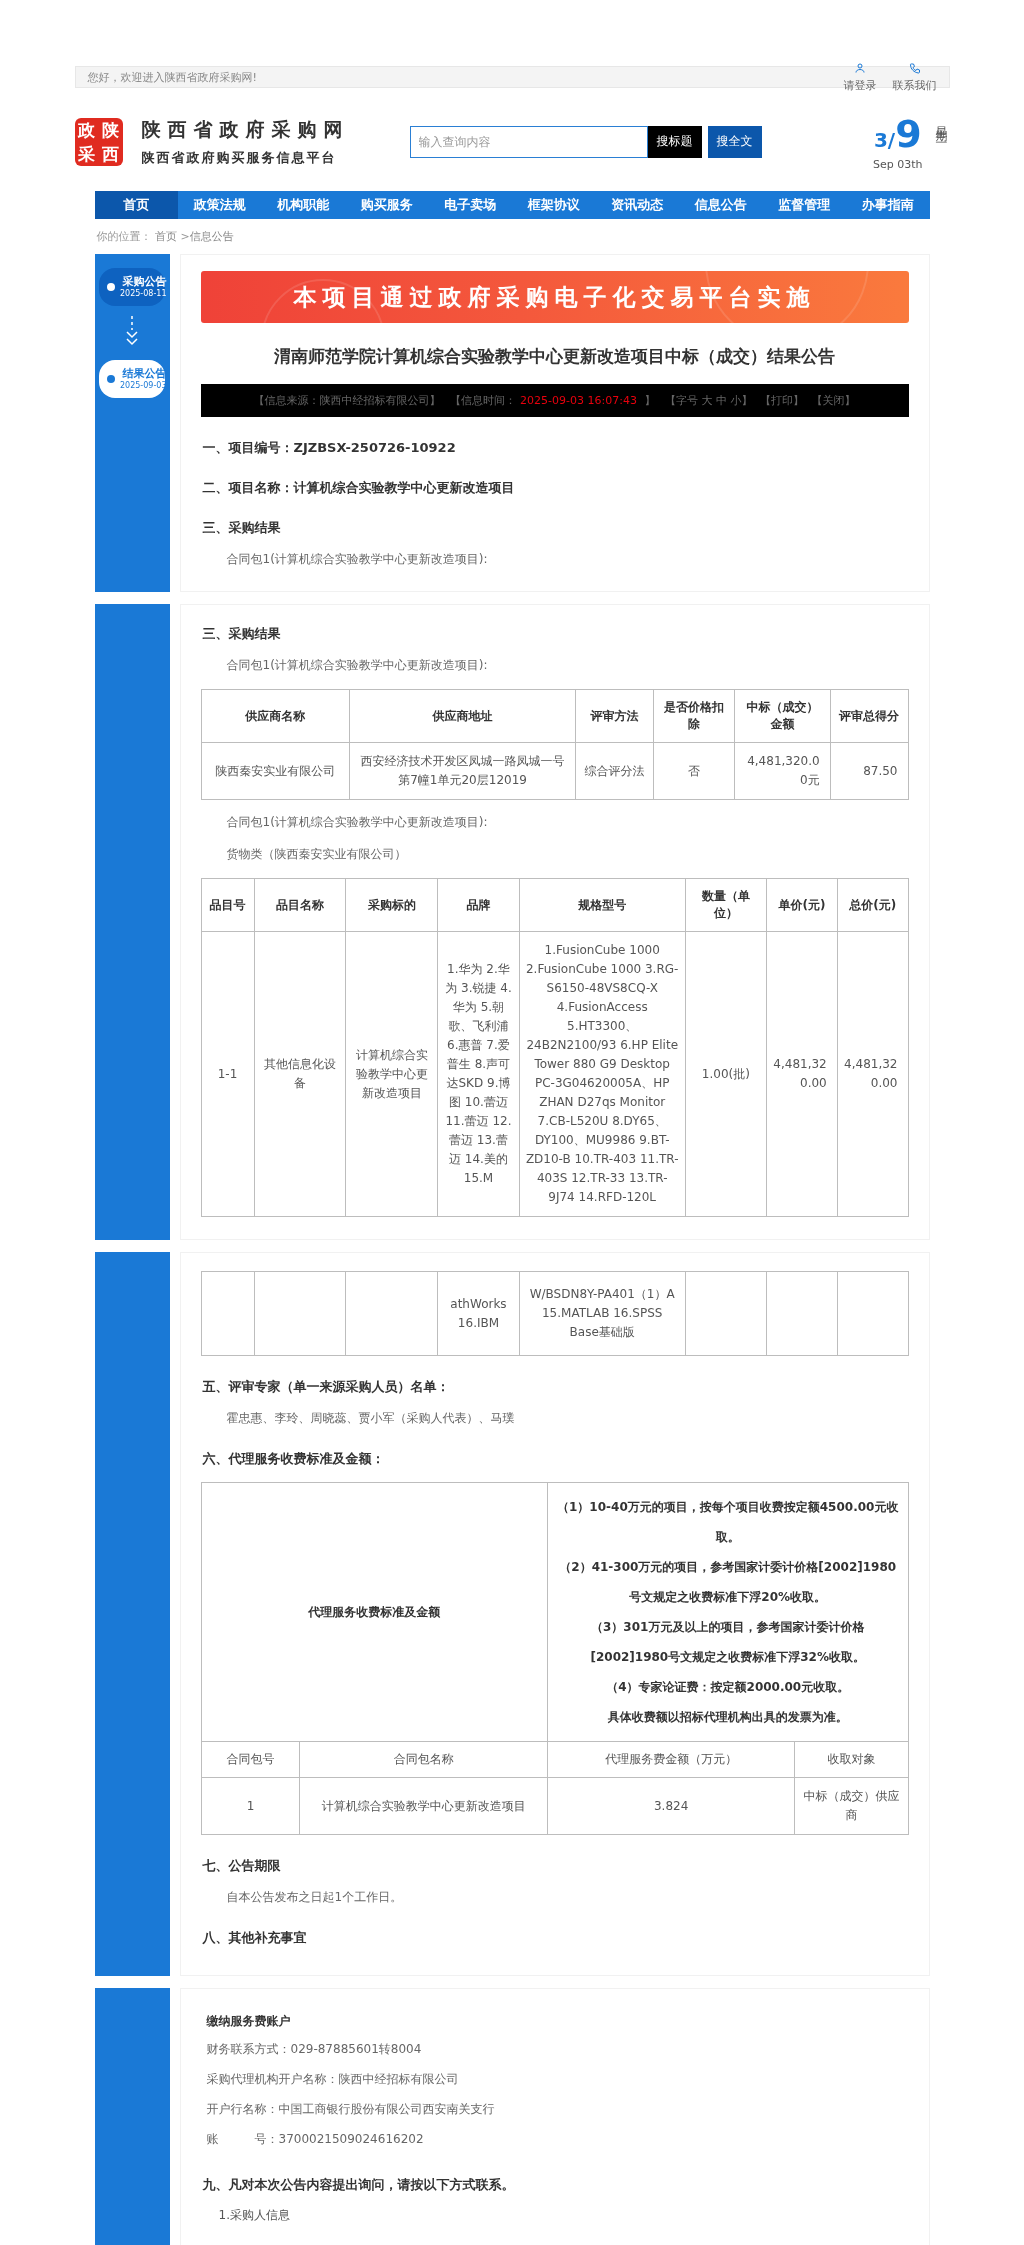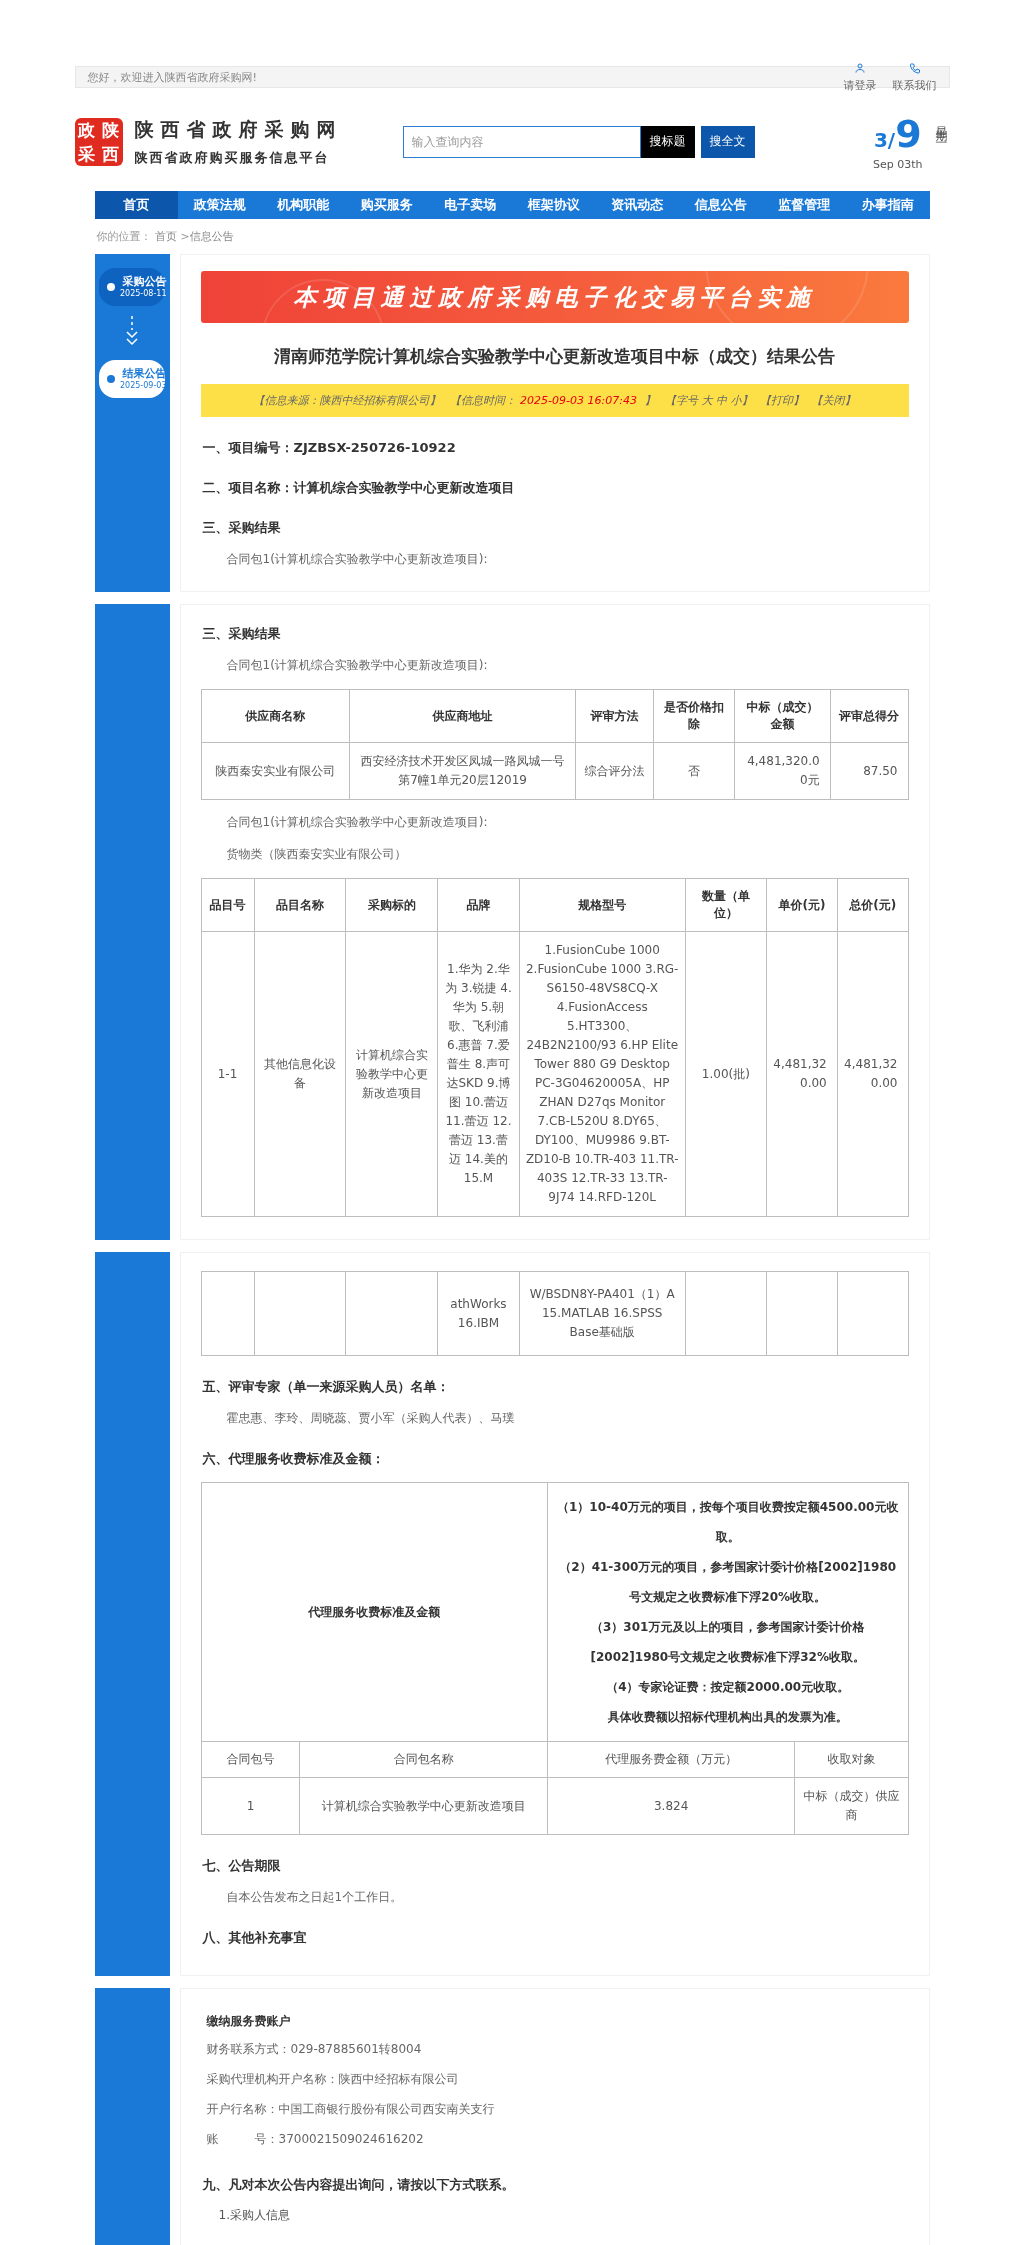--- a/index.html
+++ b/index.html
@@ -11,21 +11,21 @@
 
   
   .topbar { background:#f4f4f4; border:1px solid #e7e7e7; height:22px; display:flex; align-items:center; justify-content:space-between; padding:0 12px; font-size:11px; color:#888; }
   .topbar-right { display:flex; align-items:center; gap:16px; color:#666; }
   .topbar-right .tb-item { display:flex; align-items:center; gap:4px; cursor:pointer;flex-direction:column; }
   .icon-svg { display:inline-block; vertical-align:middle; }
 
   
   .header { display:flex; align-items:center; padding:24px 0 20px 0; }
   .logo { width:48px; height:48px; background:#e02b20; border-radius:6px; display:grid; grid-template-columns:1fr 1fr; align-items:center; justify-items:center; color:#fff; font-weight:bold; font-size:17px; line-height:22px; flex:0 0 auto; }
-  .titles { margin-left:12px; }
+  .titles { margin-left:19px; }
   .site-title { font-size:19px; font-weight:bold; letter-spacing:7px; color:#333; }
   .site-subtitle { font-size:13px; font-weight:bold; letter-spacing:2px; color:#333; margin-top:6px; }
   .search-wrap { display:flex; align-items:center; margin-left:60px; }
   .search-input { width:238px; height:32px; border:1px solid #2a7fd4; padding:0 8px; font-size:12px; color:#333; outline:none; }
   .search-input::placeholder { color:#999; }
   .btn-search { height:32px; width:54px; border:none; color:#fff; font-size:12px; cursor:pointer; }
   .btn-title { background:#000000; }
   .btn-full { background:#0c57ab; margin-left:6px; }
   .datebox { margin-left:auto; display:flex; align-items:flex-start; gap:10px; }
   .date-nums { text-align:center; }
@@ -56,27 +56,27 @@
   .pill .dot { width:8px; height:8px; border-radius:50%; flex:0 0 auto; }
   .pill-1 { background:#0e62c0; color:#fff; }
   .pill-1 .dot { background:#fff; }
   .pill-2 { background:#fff; color:#1a79d6; }
   .pill-2 .dot { background:#1a79d6; }
   .pill .p-label { font-size:11px; font-weight:bold; line-height:13px; white-space:nowrap; }
   .pill .p-date { font-size:8px; line-height:11px; white-space:nowrap; }
   .side-arrow { display:flex; flex-direction:column; align-items:center; margin:10px 0; }
 
   
-  .banner { height:52px; line-height:52px; text-align:center; color:#fff; font-size:23px; font-weight:bold; font-style:italic; letter-spacing:6px; background:linear-gradient(90deg,#ef4238,#f4583c 45%,#fa7a3d); border-radius:3px; overflow:hidden; position:relative; }
+  .banner { height:52px; line-height:52px; text-align:center; color:#fff; font-size:23px; font-weight:bold; letter-spacing:6px; background:linear-gradient(90deg,#ef4238,#f4583c 45%,#fa7a3d); border-radius:3px; overflow:hidden; position:relative; }
   .banner::before, .banner::after { content:""; position:absolute; border:2px solid rgba(255,255,255,0.12); border-radius:50%; }
   .banner::before { width:160px; height:160px; right:40px; top:-90px; }
   .banner::after { width:120px; height:120px; left:60px; bottom:-80px; }
 
   .art-title { text-align:center; font-size:17px; font-weight:bold; color:#333; margin:22px 10px 16px 10px; }
-  .meta { background:#fde047; text-align:center; font-size:11px; color:#666; padding:9px 4px;font-style:italic; }
+  .meta { background:#000000; text-align:center; font-size:11px; color:#666; padding:9px 4px; }
   .meta span { margin:0 2px; }
   .meta .red { color:#e8000d; }
   .meta .clickable { cursor:pointer; }
 
   .sec-h { font-size:13px; font-weight:bold; color:#333; margin:22px 0 6px 2px; }
   .sec-p { font-size:12px; color:#666; margin:12px 0 0 26px; line-height:20px; }
 
   
   table { width:100%; border-collapse:collapse; table-layout:fixed; margin-top:14px; }
   th,td { border:1px solid #bdbdbd; font-size:12px; padding:9px 6px; text-align:center; word-wrap:break-word; }

